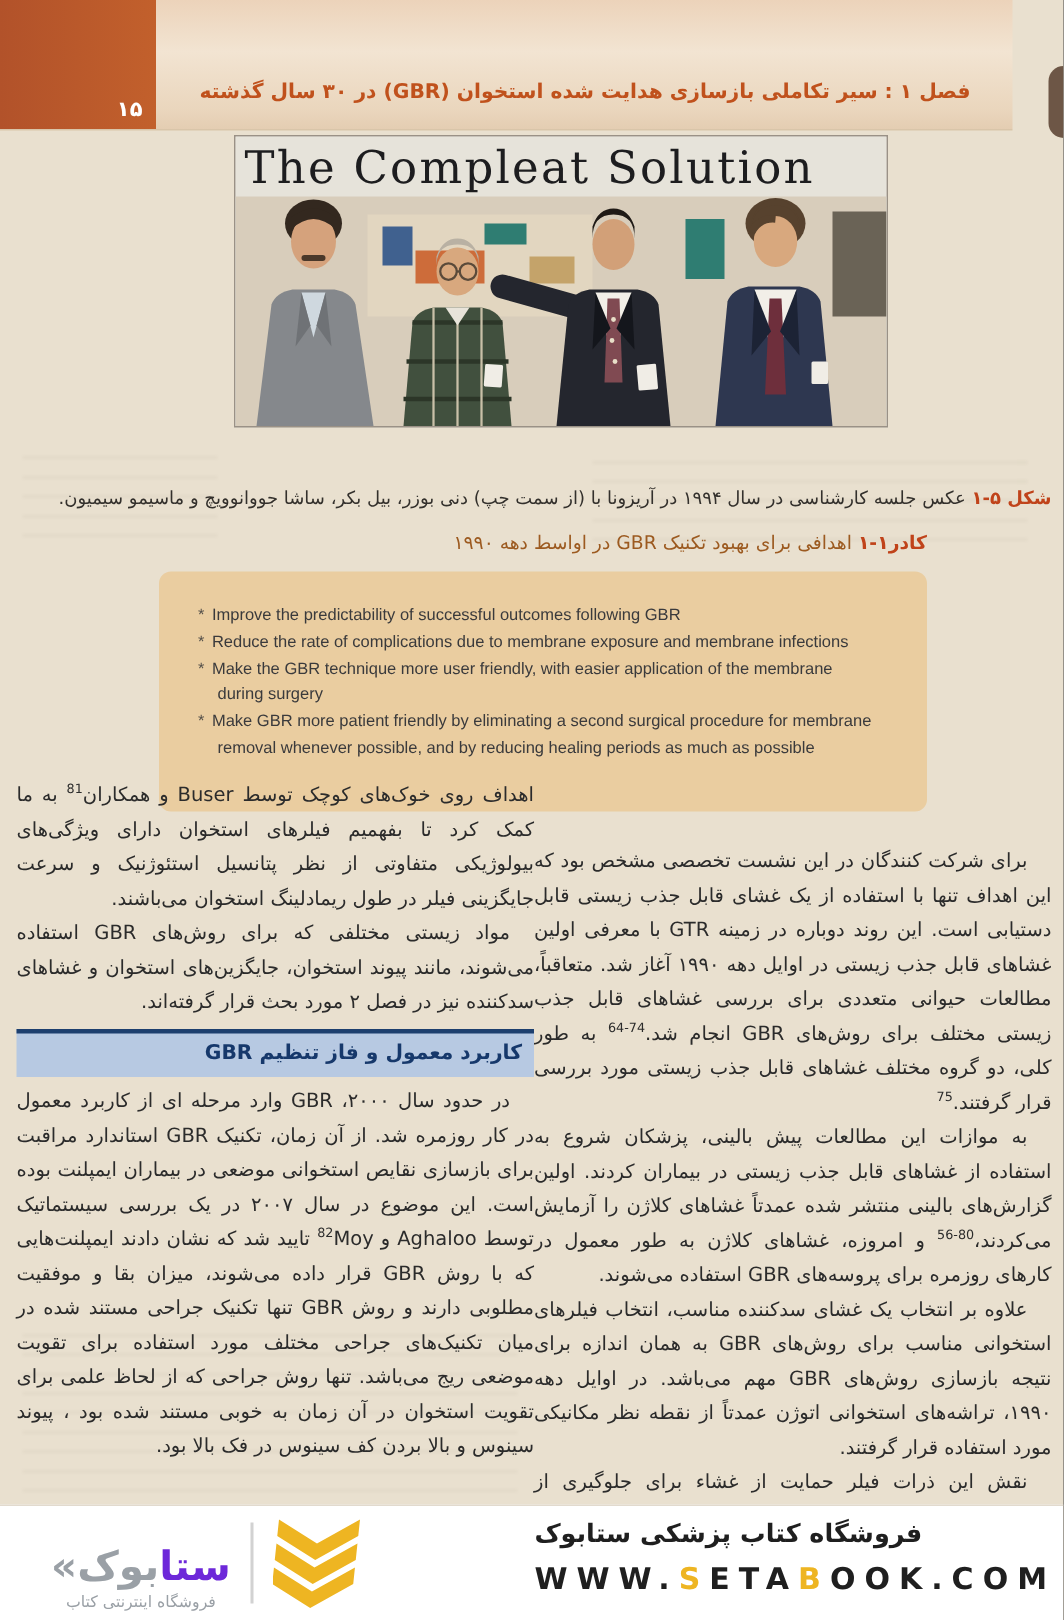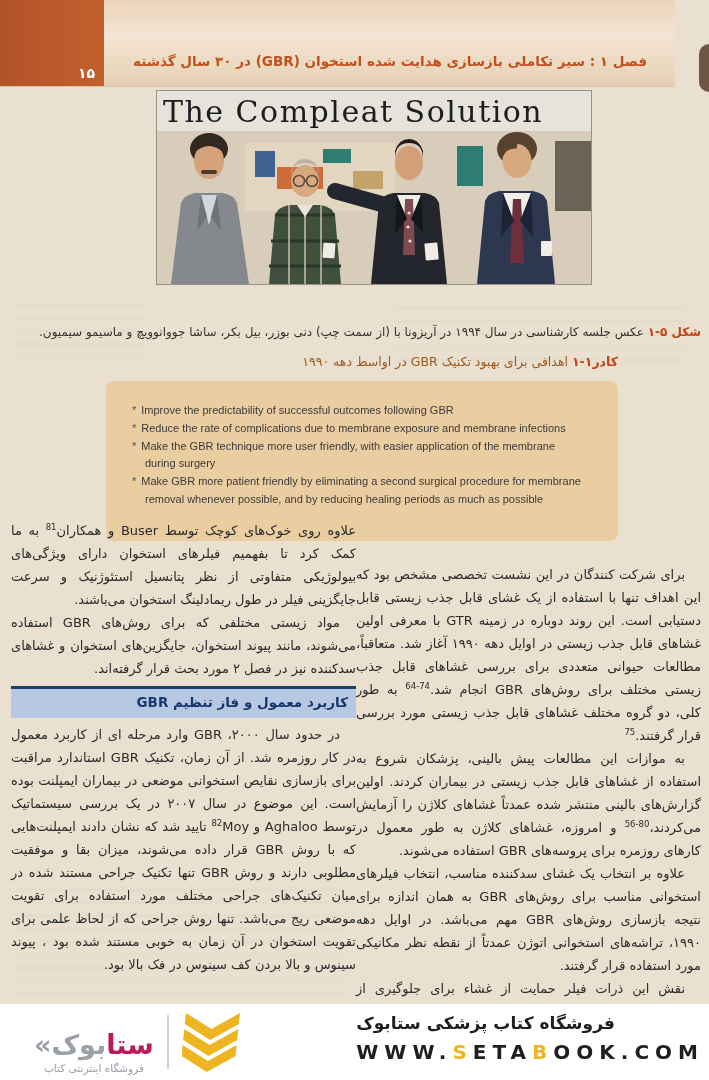--- a/index.html
+++ b/index.html
@@ -49,21 +49,21 @@
       font-weight:bold;font-size:13.5px;padding:2px 8px 4px;margin:6px 0 5px;text-align:right;}
   
   .bleed{position:absolute;opacity:.10;filter:blur(1px);
       background:repeating-linear-gradient(0deg,rgba(110,100,80,.55) 0 2px,transparent 2px 13px);}
   
   .footer{position:absolute;left:0;bottom:0;width:709px;height:76px;background:#ffffff;
       border-top:1px solid #e2dace;}
   .brand{position:absolute;left:34px;top:7px;display:flex;align-items:center;gap:13px;height:62px;}
   .wordmark-block{display:flex;flex-direction:column;align-items:center;}
   .wordmark{display:flex;align-items:baseline;font-weight:bold;font-size:27px;line-height:1;}
-  .wm-gold{color:#be185d;margin-top:20px;}
+  .wm-gold{color:#6d28d9;margin-top:20px;}
   .wm-gray{color:#9aa0a6;}
   .tagline{font-size:10.5px;color:#9aa0a6;direction:rtl;margin-top:4px;}
   .brand-divider{width:2px;height:54px;background:#d2d2d2;}
   .footer-right{position:absolute;right:5px;top:9px;text-align:left;}
   .store-name{direction:rtl;font-size:17px;font-weight:bold;color:#1f1f1f;margin-bottom:7px;}
   .url{font-size:20px;font-weight:bold;color:#1f1f1f;letter-spacing:6px;white-space:nowrap;}
   .url .gold{color:#eeb522;}
 </style>
 </head>
 <body>
@@ -171,21 +171,21 @@
   </div>
 
   <div class="col col-right">
     <p class="indent"><span>برای شرکت کنندگان در این نشست تخصصی مشخص بود که این اهداف تنها با استفاده از یک غشای قابل جذب زیستی قابل دستیابی است. این روند دوباره در زمینه GTR با معرفی اولین غشاهای قابل جذب زیستی در اوایل دهه ۱۹۹۰ آغاز شد. متعاقباً، مطالعات حیوانی متعددی برای بررسی غشاهای قابل جذب زیستی مختلف برای روش‌های GBR انجام شد.</span><sup>64-74</sup><span> به طور کلی، دو گروه مختلف غشاهای قابل جذب زیستی مورد بررسی قرار گرفتند.</span><sup>75</sup></p>
     <p class="indent"><span>به موازات این مطالعات پیش بالینی، پزشکان شروع به استفاده از غشاهای قابل جذب زیستی در بیماران کردند. اولین گزارش‌های بالینی منتشر شده عمدتاً غشاهای کلاژن را آزمایش می‌کردند،</span><sup>56-80</sup><span> و امروزه، غشاهای کلاژن به طور معمول در کارهای روزمره برای پروسه‌های GBR استفاده می‌شوند.</span></p>
     <p class="indent">علاوه بر انتخاب یک غشای سدکننده مناسب، انتخاب فیلرهای استخوانی مناسب برای روش‌های GBR به همان اندازه برای نتیجه بازسازی روش‌های GBR مهم می‌باشد. در اوایل دهه ۱۹۹۰، تراشه‌های استخوانی اتوژن عمدتاً از نقطه نظر مکانیکی مورد استفاده قرار گرفتند.</p>
     <p class="indent">نقش این ذرات فیلر حمایت از غشاء برای جلوگیری از فروپاشی،</p>
   </div>
 
   <div class="col col-left">
-    <p><span>علاوه روی خوک‌های کوچک توسط Buser و همکاران</span><sup>81</sup><span> به ما کمک کرد تا بفهمیم فیلرهای استخوان دارای ویژگی‌های بیولوژیکی متفاوتی از نظر پتانسیل استئوژنیک و سرعت جایگزینی فیلر در طول ریمادلینگ استخوان می‌باشند.</span></p>
+    <p><span>اهداف روی خوک‌های کوچک توسط Buser و همکاران</span><sup>81</sup><span> به ما کمک کرد تا بفهمیم فیلرهای استخوان دارای ویژگی‌های بیولوژیکی متفاوتی از نظر پتانسیل استئوژنیک و سرعت جایگزینی فیلر در طول ریمادلینگ استخوان می‌باشند.</span></p>
     <p class="indent">مواد زیستی مختلفی که برای روش‌های GBR استفاده می‌شوند، مانند پیوند استخوان، جایگزین‌های استخوان و غشاهای سدکننده نیز در فصل ۲ مورد بحث قرار گرفته‌اند.</p>
     <div class="section-heading">کاربرد معمول و فاز تنظیم GBR</div>
     <p class="indent"><span>در حدود سال ۲۰۰۰، GBR وارد مرحله ای از کاربرد معمول در کار روزمره شد. از آن زمان، تکنیک GBR استاندارد مراقبت برای بازسازی نقایص استخوانی موضعی در بیماران ایمپلنت بوده است. این موضوع در سال ۲۰۰۷ در یک بررسی سیستماتیک توسط Aghaloo و Moy</span><sup>82</sup><span> تایید شد که نشان دادند ایمپلنت‌هایی که با روش GBR قرار داده می‌شوند، میزان بقا و موفقیت مطلوبی دارند و روش GBR تنها تکنیک جراحی مستند شده در میان تکنیک‌های جراحی مختلف مورد استفاده برای تقویت موضعی ریج می‌باشد. تنها روش جراحی که از لحاظ علمی برای تقویت استخوان در آن زمان به خوبی مستند شده بود ، پیوند سینوس و بالا بردن کف سینوس در فک بالا بود.</span></p>
   </div>
 
   <div class="footer">
     <div class="brand">
       <div class="wordmark-block">
         <div class="wordmark">
           <span class="wm-gray">«</span>

